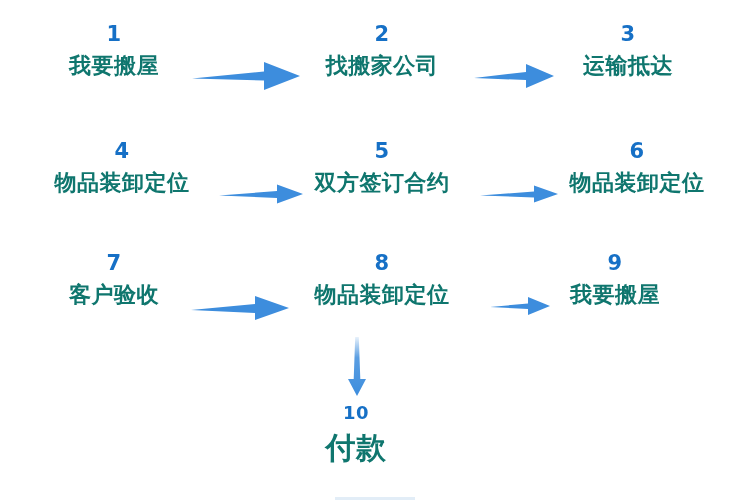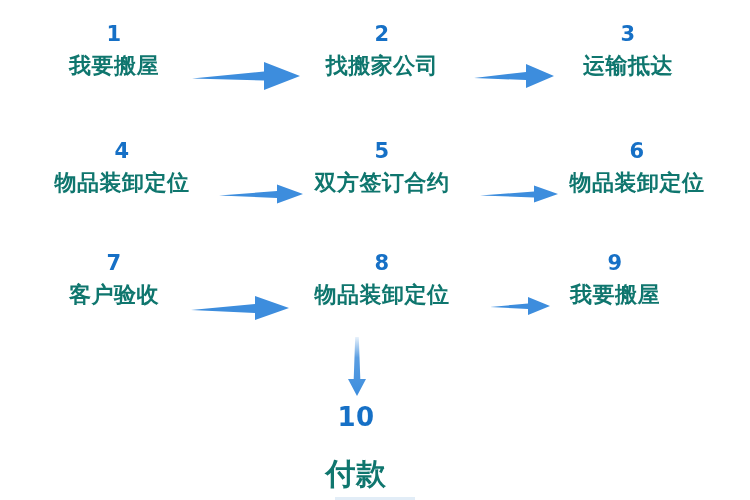--- a/index.html
+++ b/index.html
@@ -43,22 +43,22 @@
     font-size: 22px;
     font-weight: bold;
     color: #0f766e;
     line-height: 1.05;
     letter-spacing: 0.5px;
   }
   .step.final .step-label {
     font-size: 30px;
   }
   .step.final .step-number {
-    font-size: 26px;
-    margin-bottom: 28px;
+    font-size: 18px;
+    margin-bottom: 10px;
   }
 
   
   .arrow {
     position: absolute;
     transform: translate(-50%, -50%);
     line-height: 0;
   }
   .arrow svg { display: block; }
 

